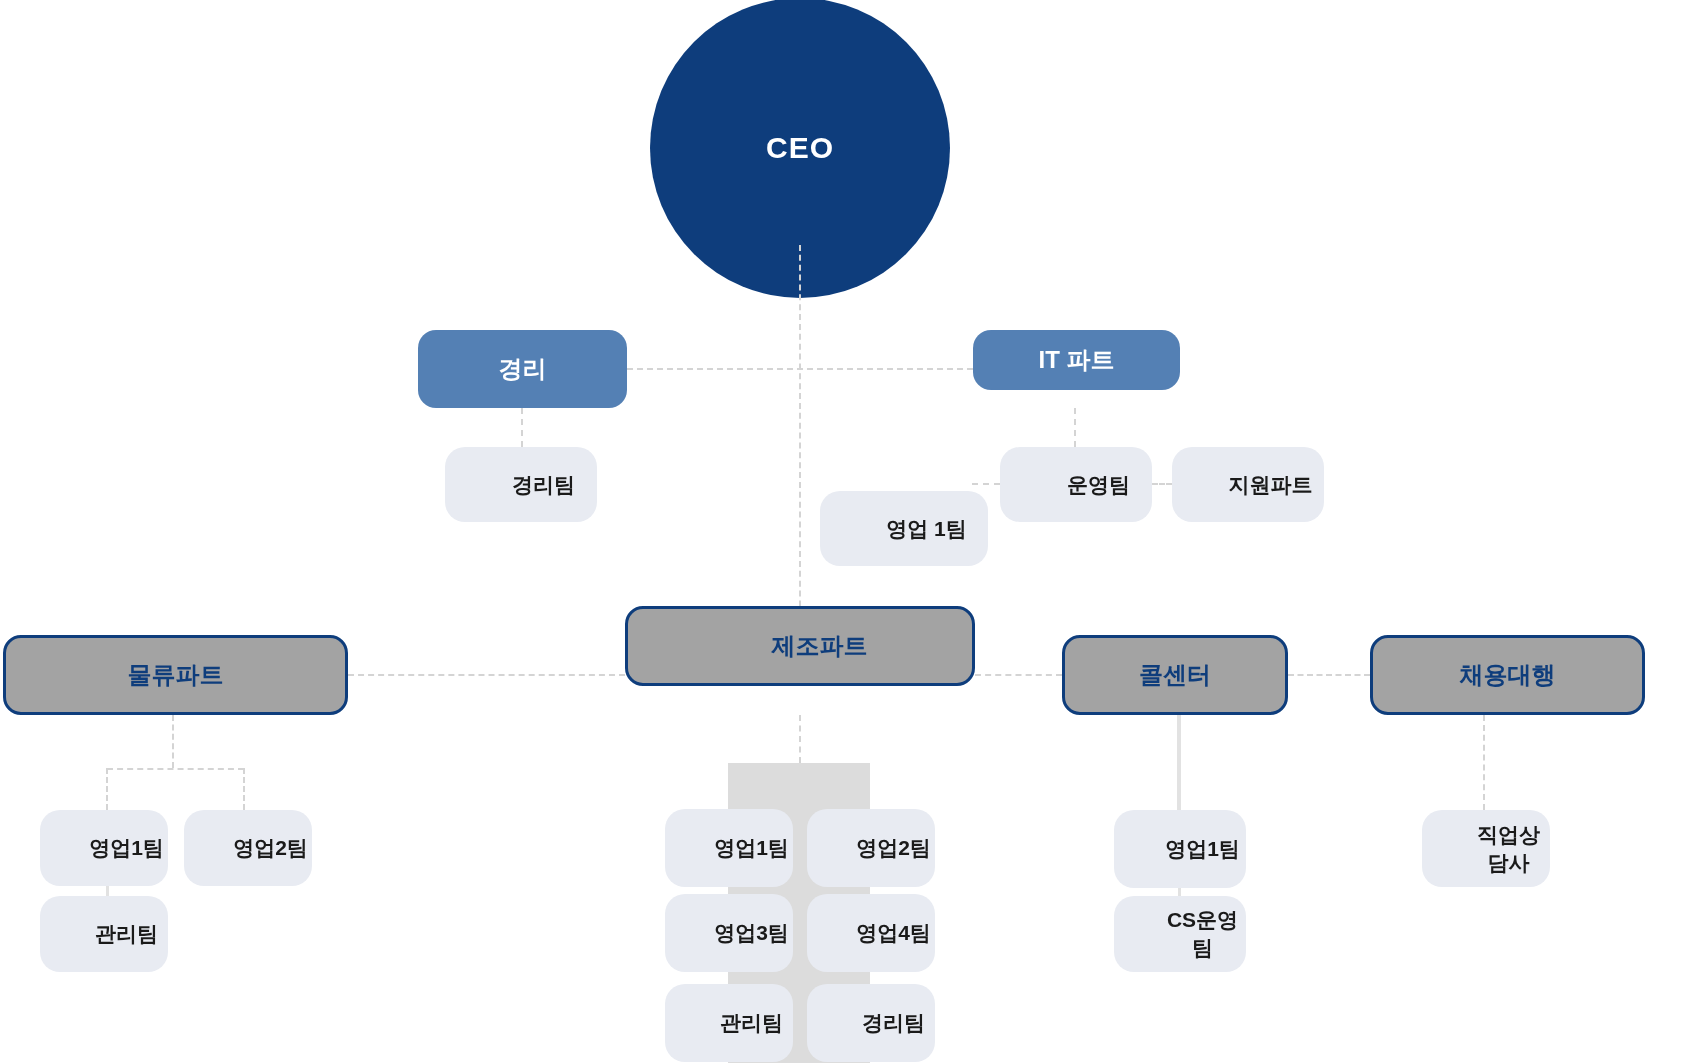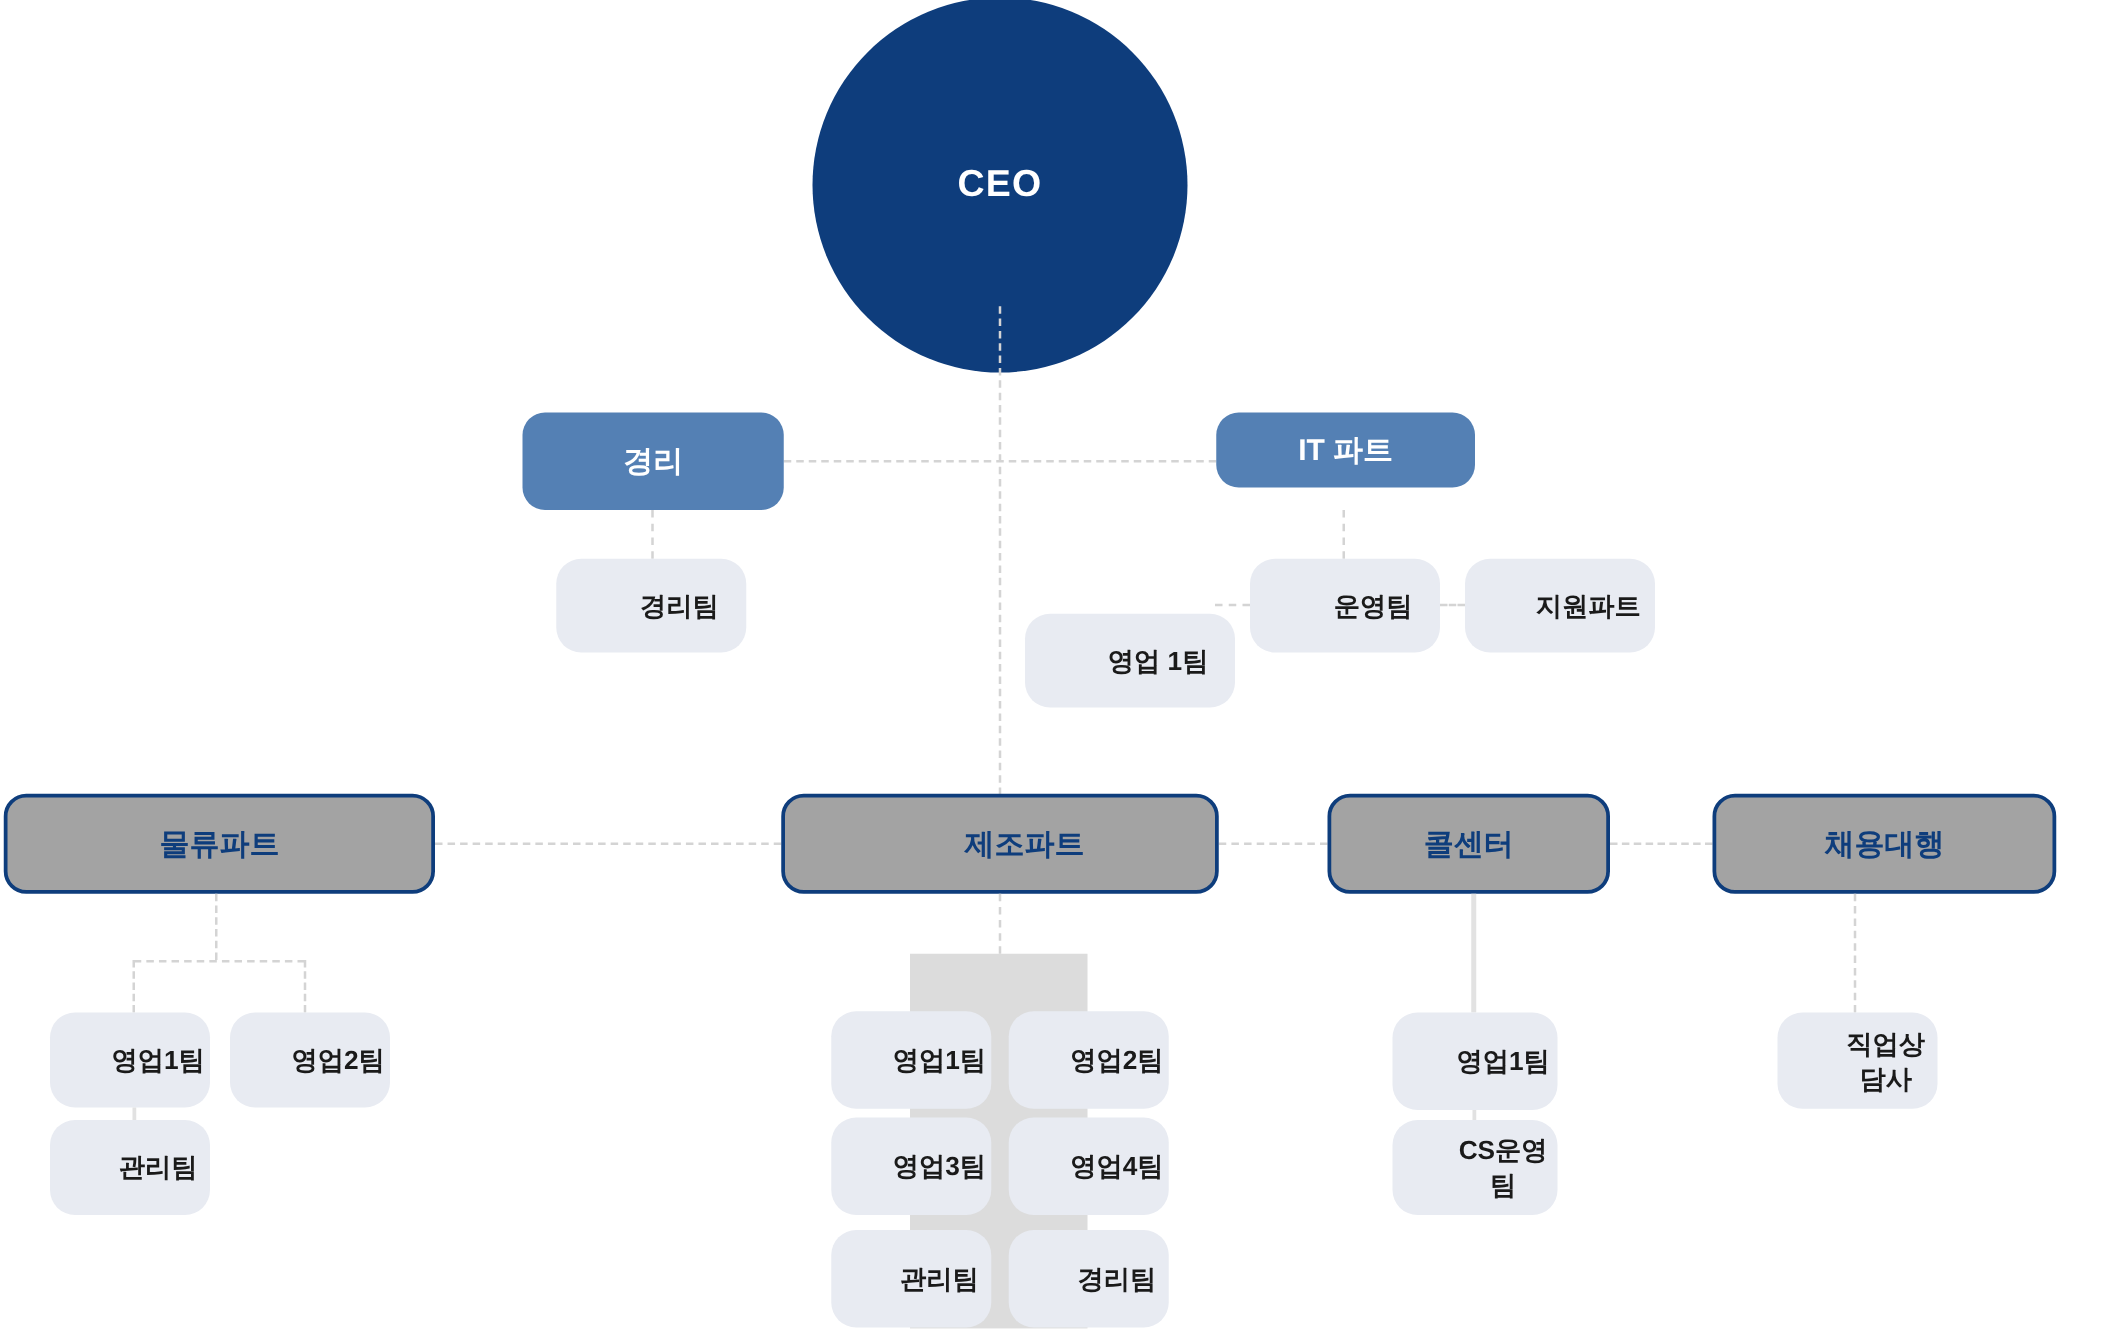--- a/index.html
+++ b/index.html
@@ -97,21 +97,21 @@
     <span>영업1팀</span>
   </div>
   <div class="node light" style="left:184px;top:810px;width:128px;height:76px;">
     <span>영업2팀</span>
   </div>
   <div class="solidline" style="left:106px;top:886px;width:3px;height:10px;"></div>
   <div class="node light" style="left:40px;top:896px;width:128px;height:76px;">
     <span>관리팀</span>
   </div>
 
-  <div class="node outline" style="left:625px;top:635px;width:350px;height:80px;padding-left:39px;">
+  <div class="node outline" style="left:625px;top:606px;width:350px;height:80px;padding-left:39px;">
     <span>제조파트</span>
   </div>
   <div class="conn v" style="left:799px;top:715px;height:48px;"></div>
   <div class="panel" style="left:728px;top:763px;width:142px;height:300px;"></div>
   <div class="node light" style="left:665px;top:809px;width:128px;height:78px;">
     <span>영업1팀</span>
   </div>
   <div class="node light" style="left:807px;top:809px;width:128px;height:78px;">
     <span>영업2팀</span>
   </div>

